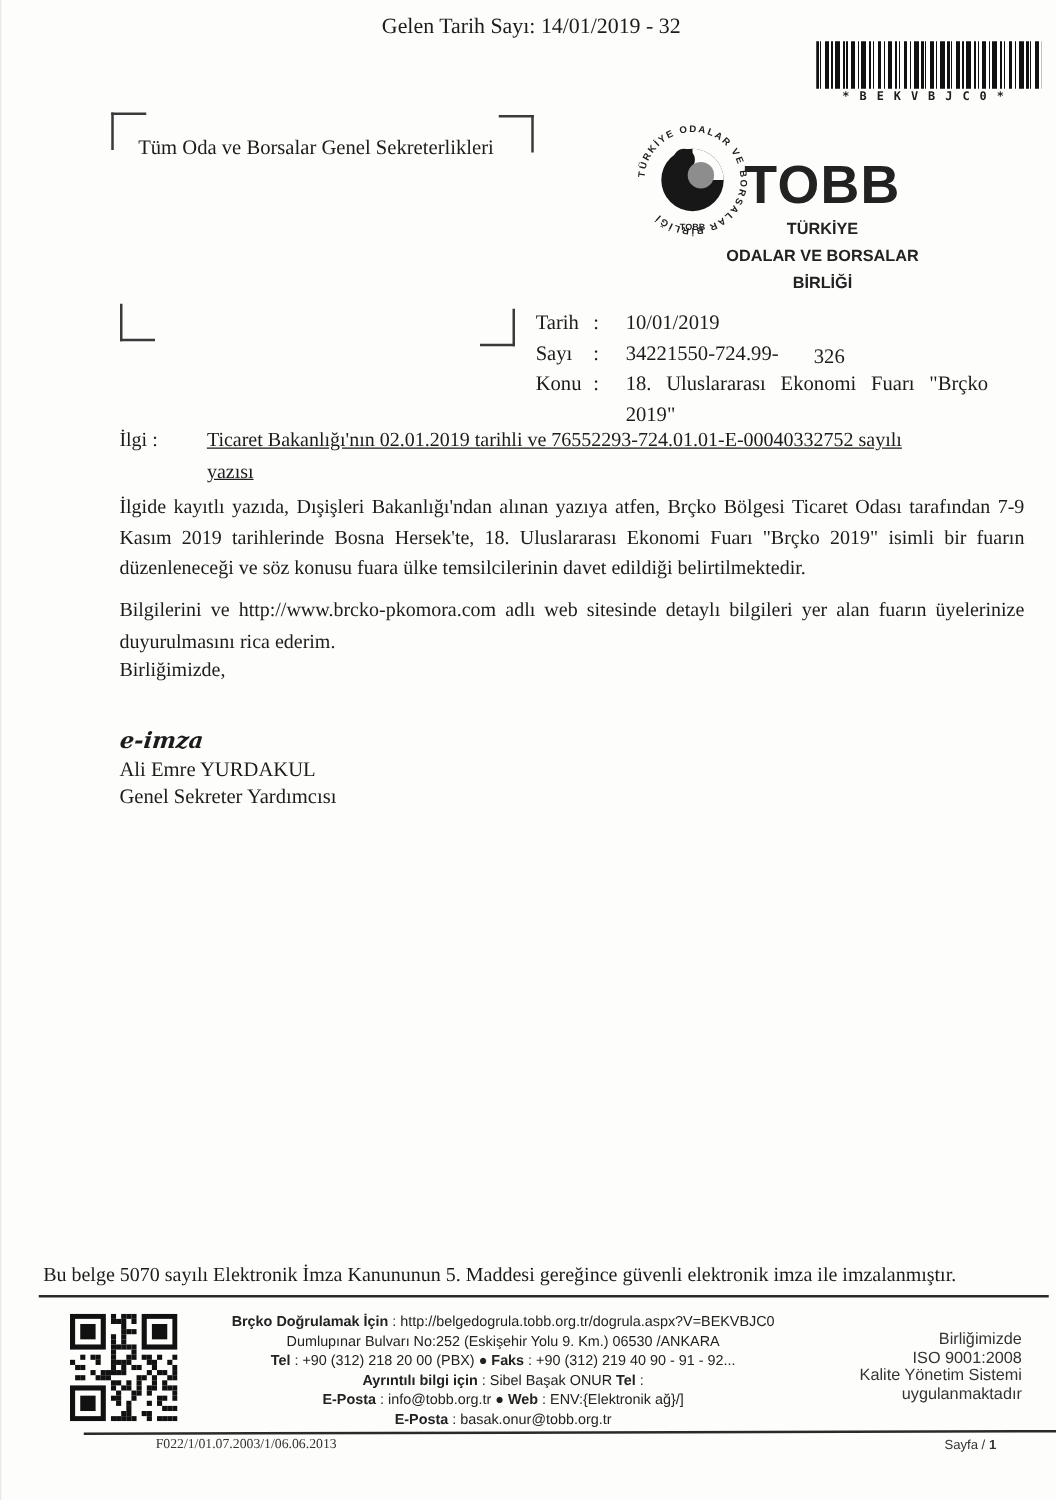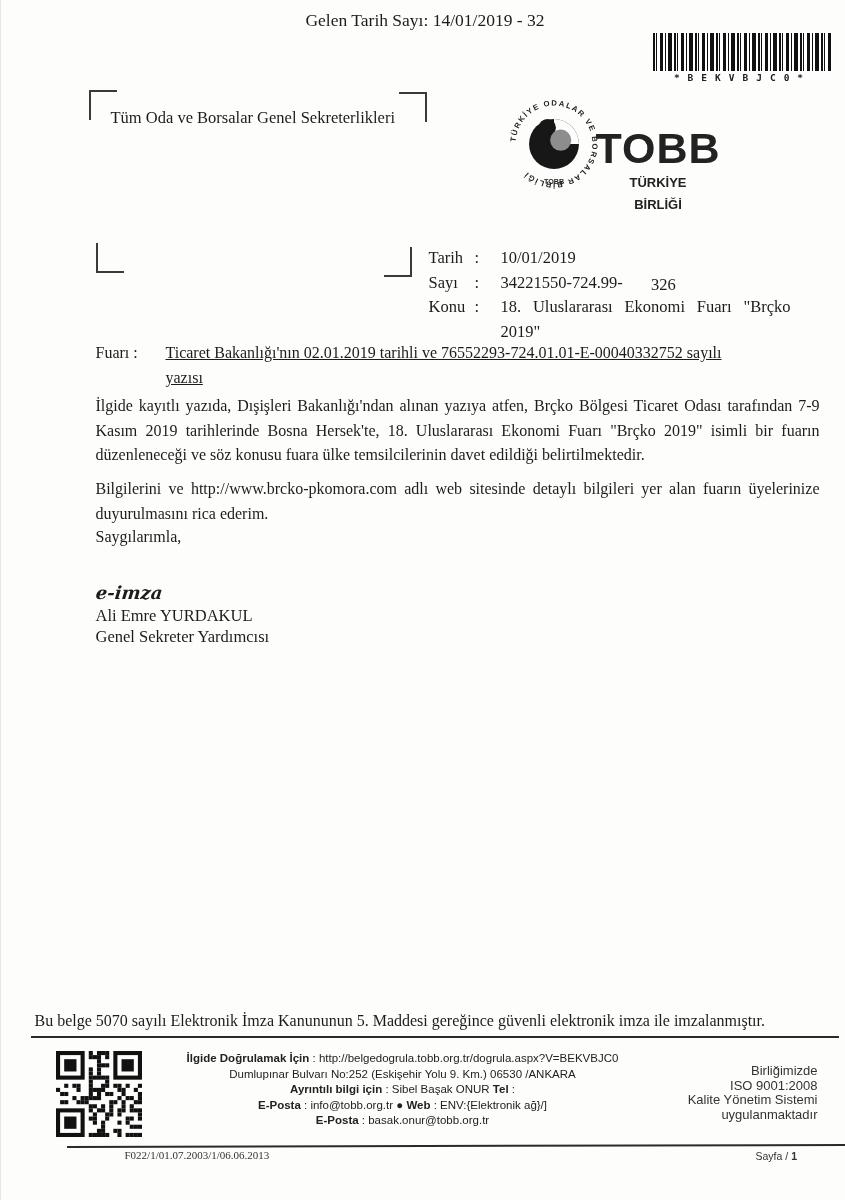--- a/index.html
+++ b/index.html
@@ -121,20 +121,21 @@
       <path d="M50 24 A26 26 0 0 1 76 50 L50 50 Z" fill="#fdfdfc"></path>
       <circle cx="43" cy="33" r="9" fill="#171717"></circle>
       <circle cx="57" cy="46" r="11" fill="#8d8d8d"></circle>
       <text x="50" y="92" text-anchor="middle" font-size="7.5" font-family="Liberation Sans, sans-serif" font-weight="bold" fill="#1d1d1d">TOBB</text>
     </svg>
   </div>
 
   <div class="abs logo-text">
     <div class="logo-acronym">TOBB</div>
     <div class="logo-line">TÜRKİYE</div>
+    <div class="logo-line">ODALAR VE BORSALAR</div>
     <div class="logo-line">BİRLİĞİ</div>
   </div>
 
   <div class="abs meta">
     <div class="meta-row">
       <span class="meta-label">Tarih</span>
       <span class="meta-sep">:</span>
       <span class="meta-value">10/01/2019</span>
     </div>
     <div class="meta-row">
@@ -146,27 +147,27 @@
       </span>
     </div>
     <div class="meta-row">
       <span class="meta-label">Konu</span>
       <span class="meta-sep">:</span>
       <span class="konu-value">18. Uluslararası Ekonomi Fuarı "Brçko 2019"</span>
     </div>
   </div>
 
   <div class="abs ilgi">
-    <span class="ilgi-label">Fuarı :</span>
+    <span class="ilgi-label">İlgi :</span>
     <span class="ilgi-text">Ticaret Bakanlığı'nın 02.01.2019 tarihli ve 76552293-724.01.01-E-00040332752 sayılı yazısı</span>
   </div>
 
   <div class="abs para p1">İlgide kayıtlı yazıda, Dışişleri Bakanlığı'ndan alınan yazıya atfen, Brçko Bölgesi Ticaret Odası tarafından 7-9 Kasım 2019 tarihlerinde Bosna Hersek'te, 18. Uluslararası Ekonomi Fuarı "Brçko 2019" isimli bir fuarın düzenleneceği ve söz konusu fuara ülke temsilcilerinin davet edildiği belirtilmektedir.</div>
   <div class="abs para p2">Bilgilerini ve http://www.brcko-pkomora.com adlı web sitesinde detaylı bilgileri yer alan fuarın üyelerinize duyurulmasını rica ederim.</div>
-  <div class="abs closing">Saygılarımla,</div>
+  <div class="abs closing">Birliğimizde,</div>
 
   <div class="abs signature">
     <div><span class="eimza">e-imza</span></div>
     <div>Ali Emre YURDAKUL</div>
     <div>Genel Sekreter Yardımcısı</div>
   </div>
 
   <div class="abs legal">Bu belge 5070 sayılı Elektronik İmza Kanununun 5. Maddesi gereğince güvenli elektronik imza ile imzalanmıştır.</div>
   <div class="abs legal-rule"></div>
 
@@ -305,23 +306,26 @@
           <rect x="68" y="80" width="4" height="4"></rect>
           <rect x="72" y="80" width="4" height="4"></rect>
           <rect x="76" y="80" width="4" height="4"></rect>
           <rect x="80" y="80" width="4" height="4"></rect>
         </g>
     </svg>
   </div>
 
   <div class="abs footer-center">
     <div>
-      <b>İlgide Doğrulamak İçin</b><span> : http://belgedogrula.tobb.org.tr/dogrula.aspx?V=BEKVBJC0</span>
+      <b>Brçko Doğrulamak İçin</b><span> : http://belgedogrula.tobb.org.tr/dogrula.aspx?V=BEKVBJC0</span>
     </div>
     <div>Dumlupınar Bulvarı No:252 (Eskişehir Yolu 9. Km.) 06530 /ANKARA</div>
+    <div>
+      <b>Tel</b><span> : +90 (312) 218 20 00 (PBX) </span><b>●</b> <b>Faks</b><span> : +90 (312) 219 40 90 - 91 - 92...</span>
+    </div>
     <div>
       <b>Ayrıntılı bilgi için</b><span> : Sibel Başak ONUR </span><b>Tel</b><span> :</span>
     </div>
     <div>
       <b>E-Posta</b><span> : info@tobb.org.tr </span><b>●</b> <b>Web</b><span> : ENV:{Elektronik ağ}/]</span>
     </div>
     <div>
       <b>E-Posta</b><span> : basak.onur@tobb.org.tr</span>
     </div>
   </div>

